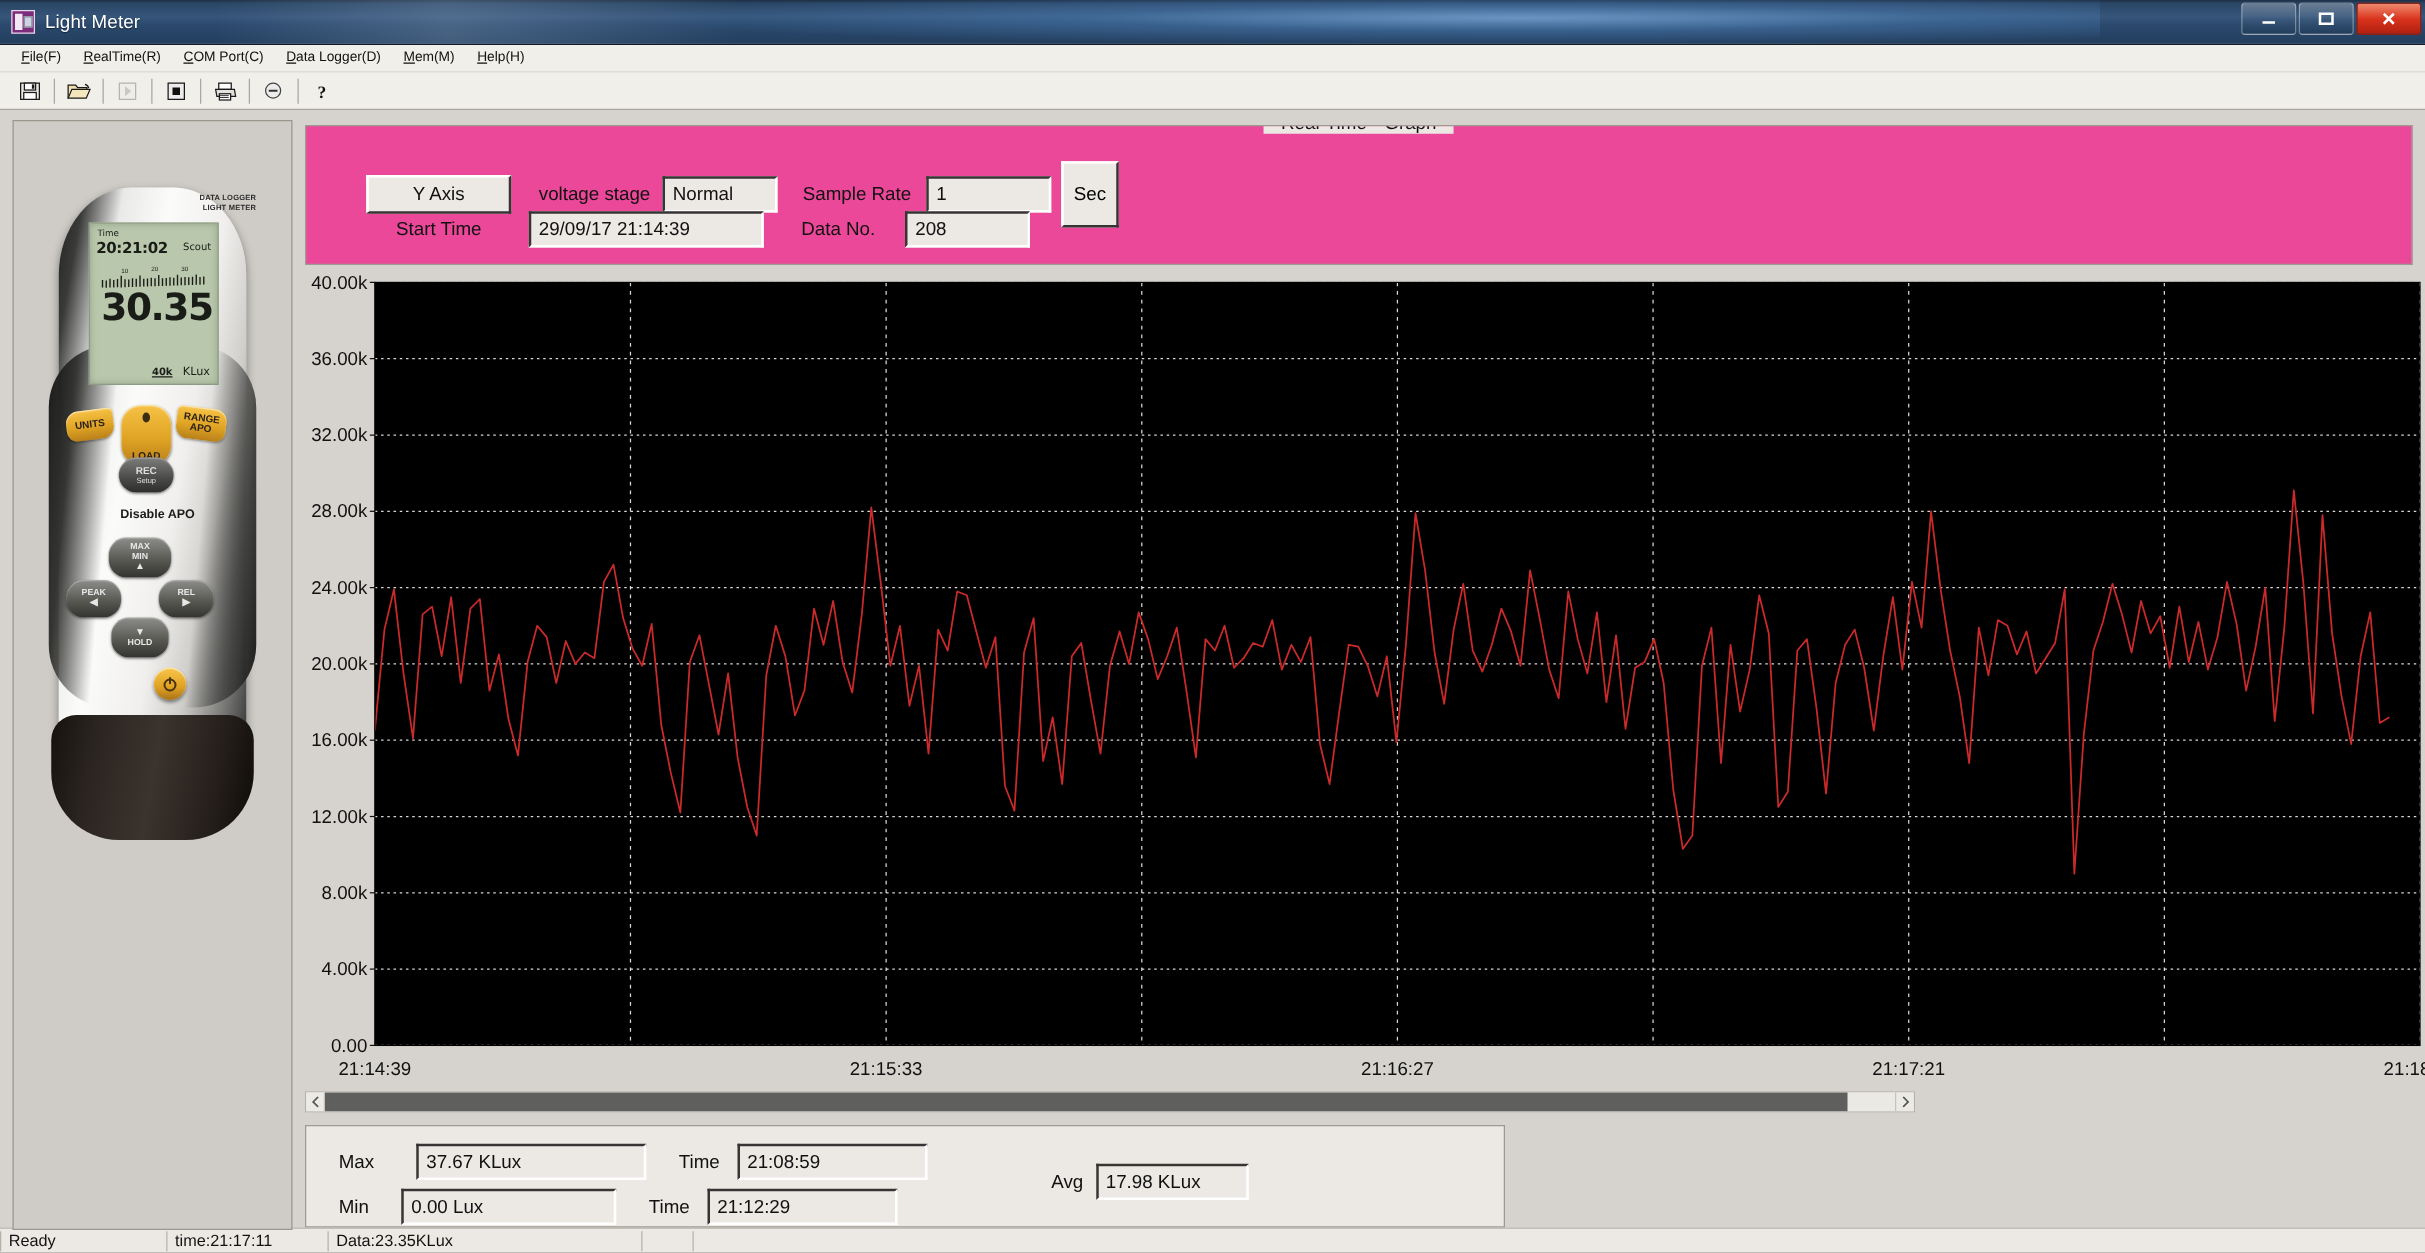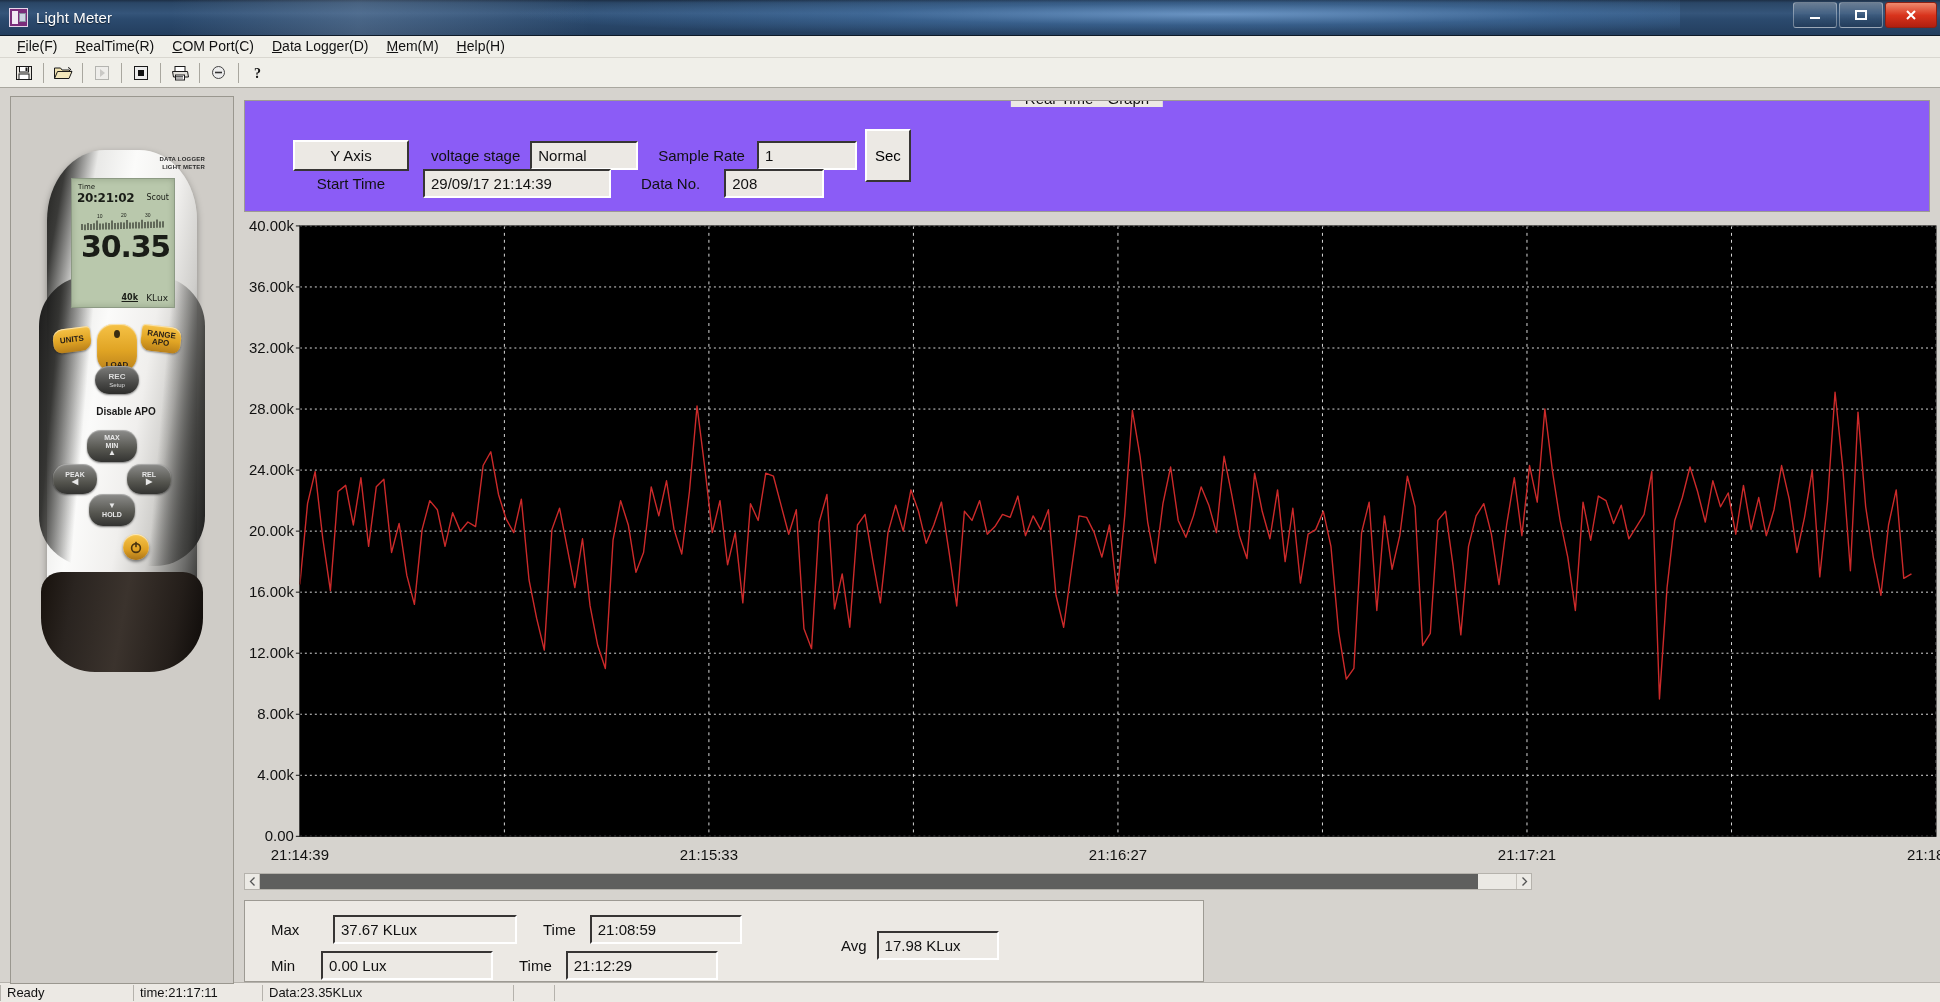--- a/index.html
+++ b/index.html
@@ -64,21 +64,21 @@
 
   
   .menubar {
     height: 22px; flex: 0 0 22px;
     background: #f0efe9;
     display: flex; align-items: center;
     padding-left: 8px;
     border-bottom: 1px solid #d9d7d0;
   }
   .menu-item {
-    font-size: 14px; color: #111; padding: 2px 9px 3px 9px;
+    font-size: 11px; color: #111; padding: 2px 9px 3px 9px;
     white-space: nowrap; cursor: default;
   }
   .menu-item .u { text-decoration: underline; }
 
   
   .toolbar {
     height: 30px; flex: 0 0 30px;
     background: #f0efe9;
     display: flex; align-items: center;
     padding-left: 10px; gap: 0px;
@@ -184,21 +184,21 @@
     position:absolute; right:16px; top:14px; text-align:right;
     font-size:6px; font-weight:bold; color:#2b2b2b; line-height:1.25; letter-spacing:.2px;
   }
 
   
   .content { flex:1 1 auto; display:flex; flex-direction:column; min-width:0; padding-right:0px;}
 
   .groupbox {
     margin: 12px 10px 0 10px;
     border: 1px solid #9d9a93;
-    background: #8b5cf6;
+    background: #ec4899;
     position: relative;
     height: 112px;
     flex: 0 0 112px;
     overflow: hidden;
   }
   .gb-legend {
     position: absolute; top: -11px; left: 50%; transform: translateX(-50%);
     background: #ece9e4; padding: 0 14px; font-size: 15px; color: #111;
     white-space: nowrap;
   }
@@ -473,21 +473,21 @@
     <div class="content">
 
       <div class="groupbox">
         <div class="gb-legend">
           <span>Real-Time</span><span class="sp"></span><span>Graph</span>
         </div>
 
         <div class="fieldrow row1">
           <div class="btn3d">Y Axis</div>
           <div class="lbl" style="margin-left:22px;">voltage stage</div>
-          <div class="txtfield" style="width:108px;margin-left:10px;">Normal</div>
+          <div class="txtfield" style="width:92px;margin-left:10px;">Normal</div>
           <div class="lbl" style="margin-left:20px;">Sample Rate</div>
           <div class="txtfield" style="width:100px;margin-left:12px;">1</div>
           <div class="unitbtn" style="margin-left:8px;">Sec</div>
         </div>
 
         <div class="fieldrow row2">
           <div class="lbl" style="width:116px;text-align:center;">Start Time</div>
           <div class="txtfield" style="width:188px;margin-left:14px;">29/09/17 21:14:39</div>
           <div class="lbl" style="margin-left:30px;">Data No.</div>
           <div class="txtfield" style="width:100px;margin-left:24px;">208</div>

